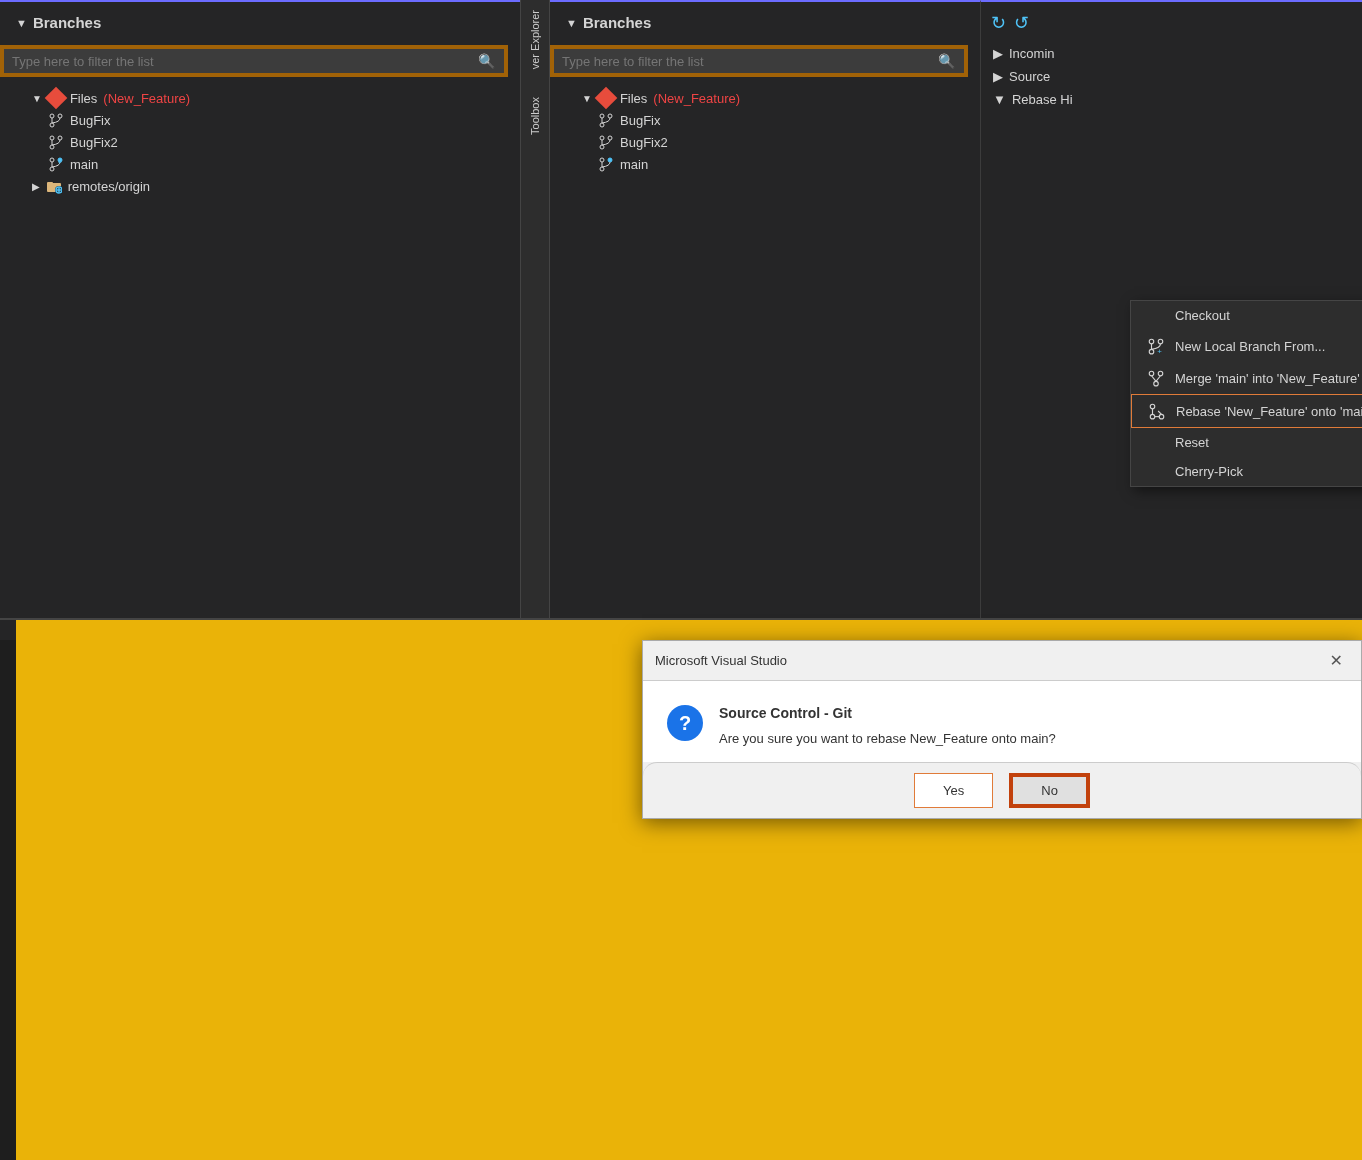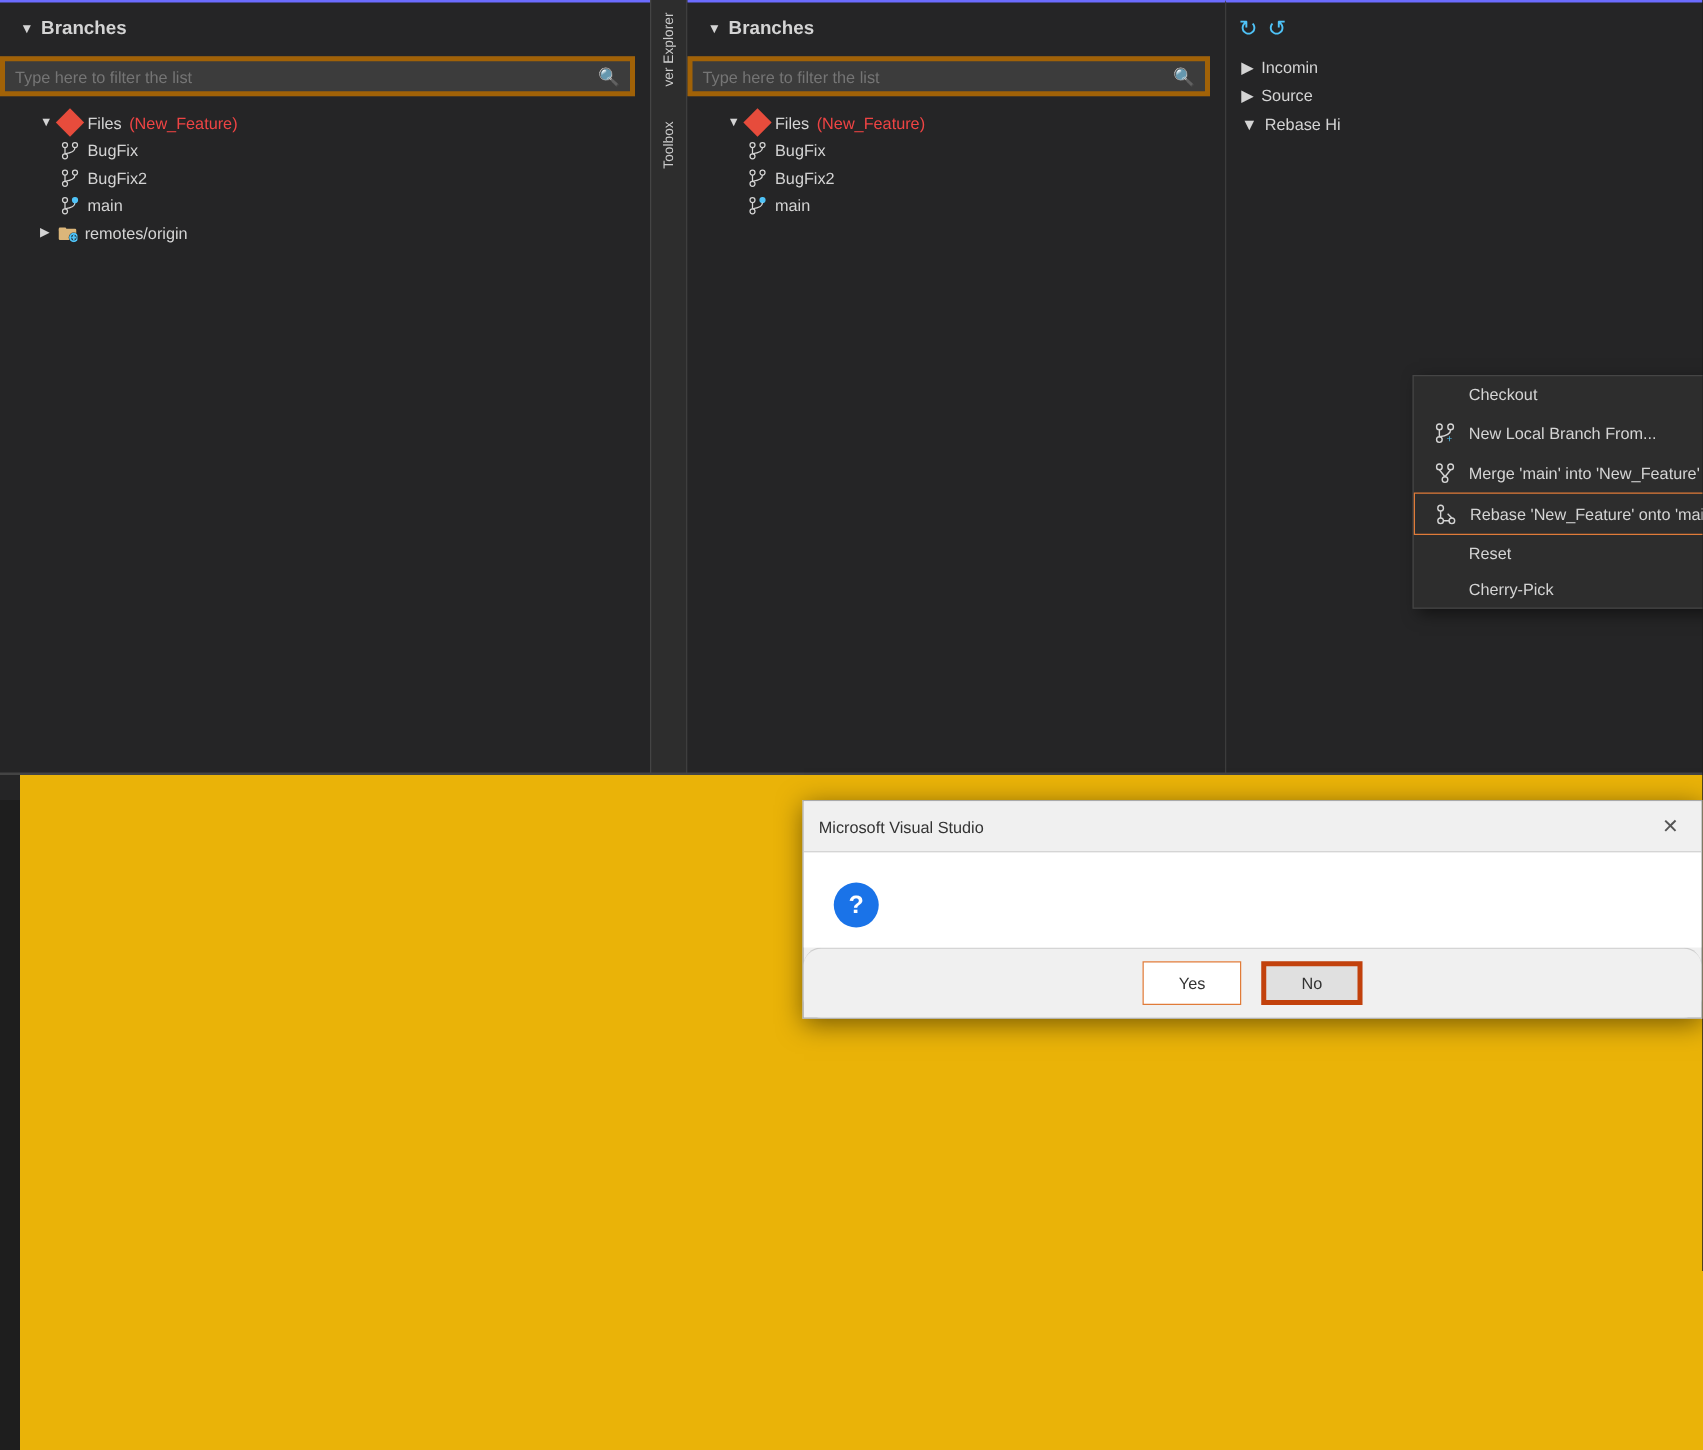--- a/index.html
+++ b/index.html
@@ -491,20 +491,24 @@
 <div class="dialog-overlay">
   <div class="dialog">
 
     <div class="dialog-titlebar">
       <span class="dialog-title">Microsoft Visual Studio</span>
       <button class="dialog-close">✕</button>
     </div>
 
     <div class="dialog-content">
       <div class="dialog-question-icon">?</div>
+      <div class="dialog-text-area">
+        <div class="dialog-source-control">Source Control - Git</div>
+        <div class="dialog-message">Are you sure you want to rebase New_Feature onto main?</div>
+      </div>
     </div>
 
     <div class="dialog-footer">
       <button class="btn-yes">Yes</button>
       <button class="btn-no">No</button>
     </div>
   </div>
 </div>
 
 </body></html>

